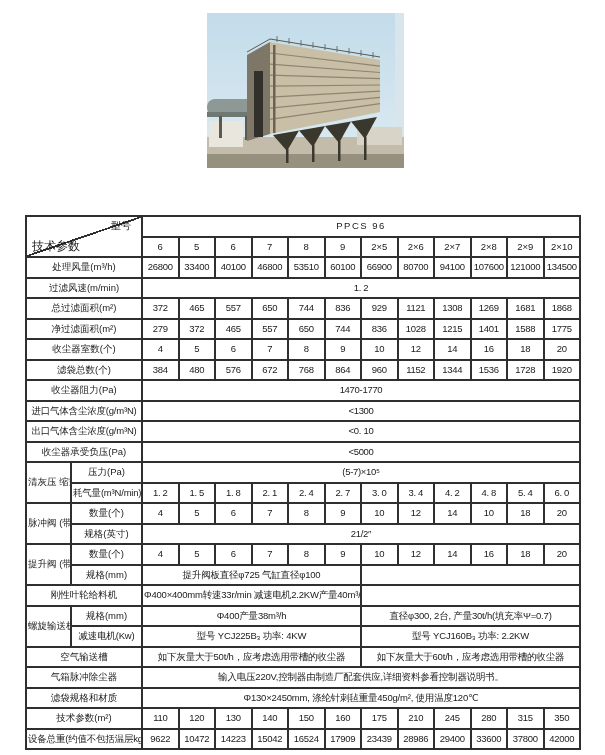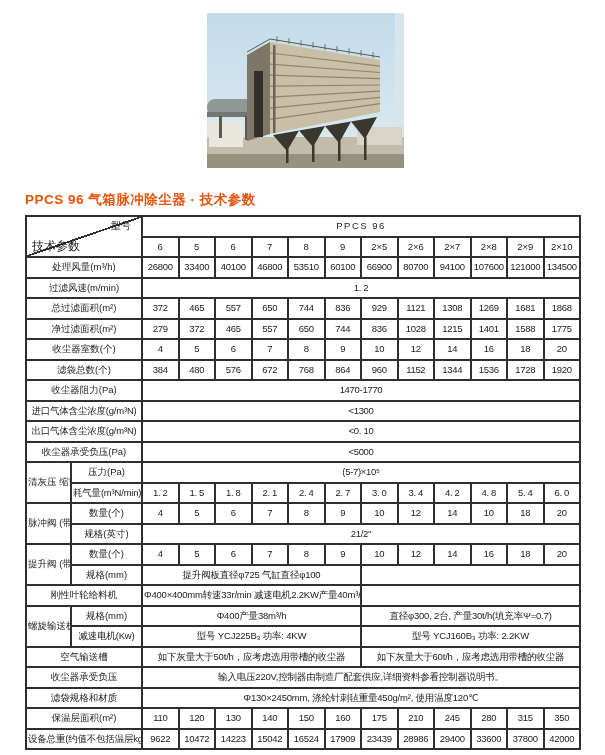--- a/index.html
+++ b/index.html
@@ -89,21 +89,20 @@
         <polygon points="118,113 144,108.5 132,130"></polygon>
         <polygon points="144,108.5 170,104 158,126"></polygon>
         <rect x="79" y="136" width="2.5" height="14"></rect>
         <rect x="105" y="132" width="2.5" height="17"></rect>
         <rect x="131" y="128" width="2.5" height="20"></rect>
         <rect x="157" y="124" width="2.5" height="23"></rect>
       </g>
     </svg>
   </div>
 
-  <h1 class="title">PPCS 96  气箱脉冲除尘器 · 技术参数</h1>
 
   <table class="spec">
     <colgroup>
       <col style="width:45px">
         <col style="width:71px">
       <col>
         <col>
         <col>
         <col>
         <col>
@@ -318,29 +317,29 @@
       <td class="txt" colspan="6">型号 YCJ225B₃ 功率: 4KW</td>
       <td class="txt" colspan="6">型号 YCJ160B₃ 功率: 2.2KW</td>
     </tr>
 
     <tr>
       <td class="lbl" colspan="2">空气输送槽</td>
       <td class="txt" colspan="6">如下灰量大于50t/h，应考虑选用带槽的收尘器</td>
       <td class="txt" colspan="6">如下灰量大于60t/h，应考虑选用带槽的收尘器</td>
     </tr>
     <tr>
-      <td class="lbl" colspan="2">收尘器承受负压</td>
+      <td class="lbl" colspan="2">气箱脉冲除尘器</td>
       <td class="txt" colspan="12">输入电压220V,控制器由制造厂配套供应,详细资料参看控制器说明书。</td>
     </tr>
     <tr>
       <td class="lbl" colspan="2">滤袋规格和材质</td>
       <td class="txt" colspan="12">Φ130×2450mm, 涤纶针刺毡重量450g/m², 使用温度120℃</td>
     </tr>
     <tr>
-      <td class="lbl" colspan="2">保温层面积(m²)</td>
+      <td class="lbl" colspan="2">技术参数(m²)</td>
     <td class="v">110</td>
           <td class="v">120</td>
           <td class="v">130</td>
           <td class="v">140</td>
           <td class="v">150</td>
           <td class="v">160</td>
           <td class="v">175</td>
           <td class="v">210</td>
           <td class="v">245</td>
           <td class="v">280</td>

